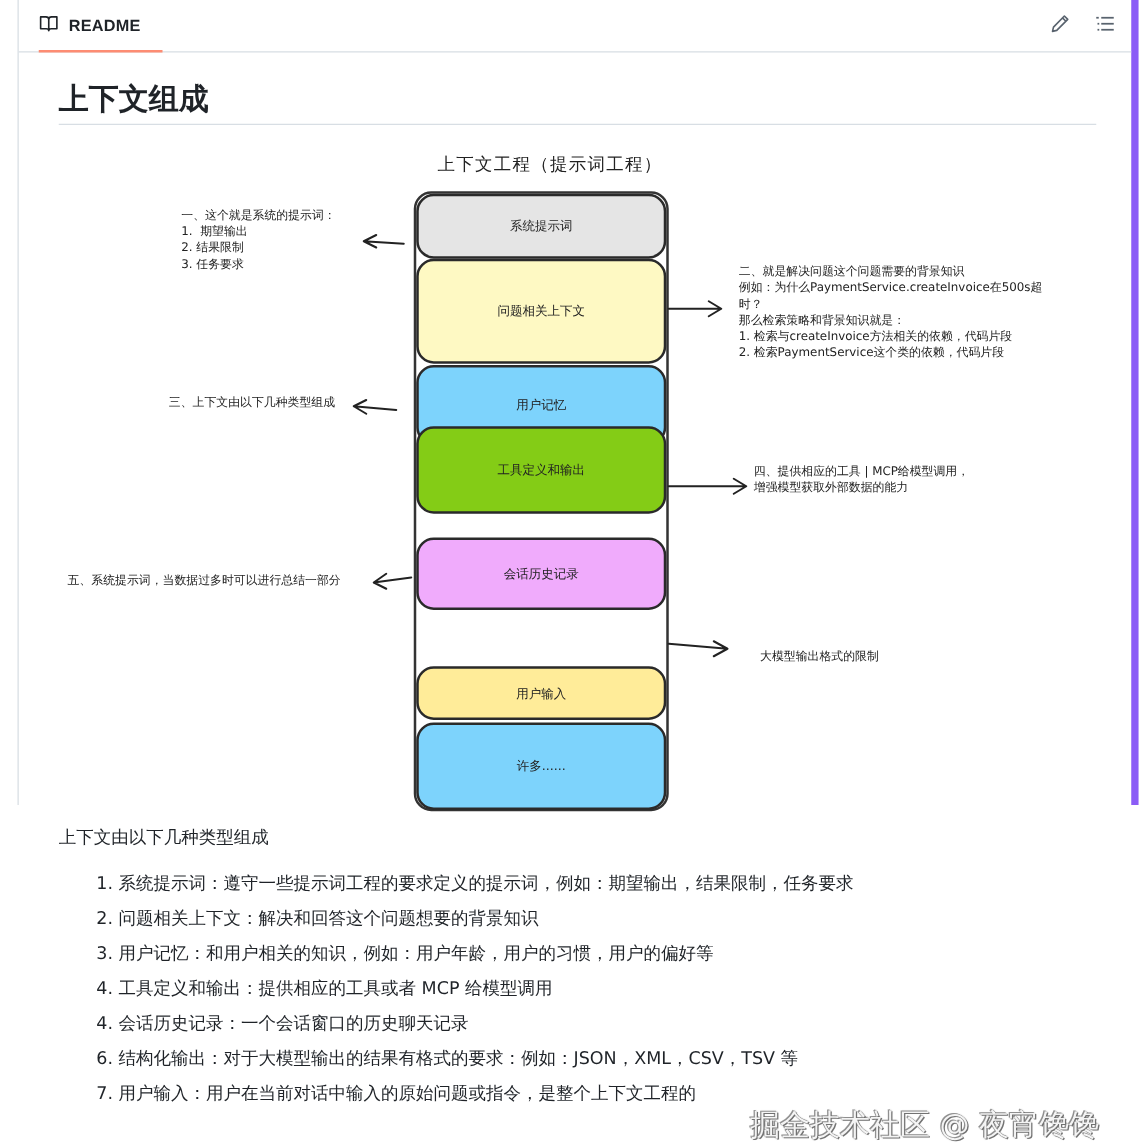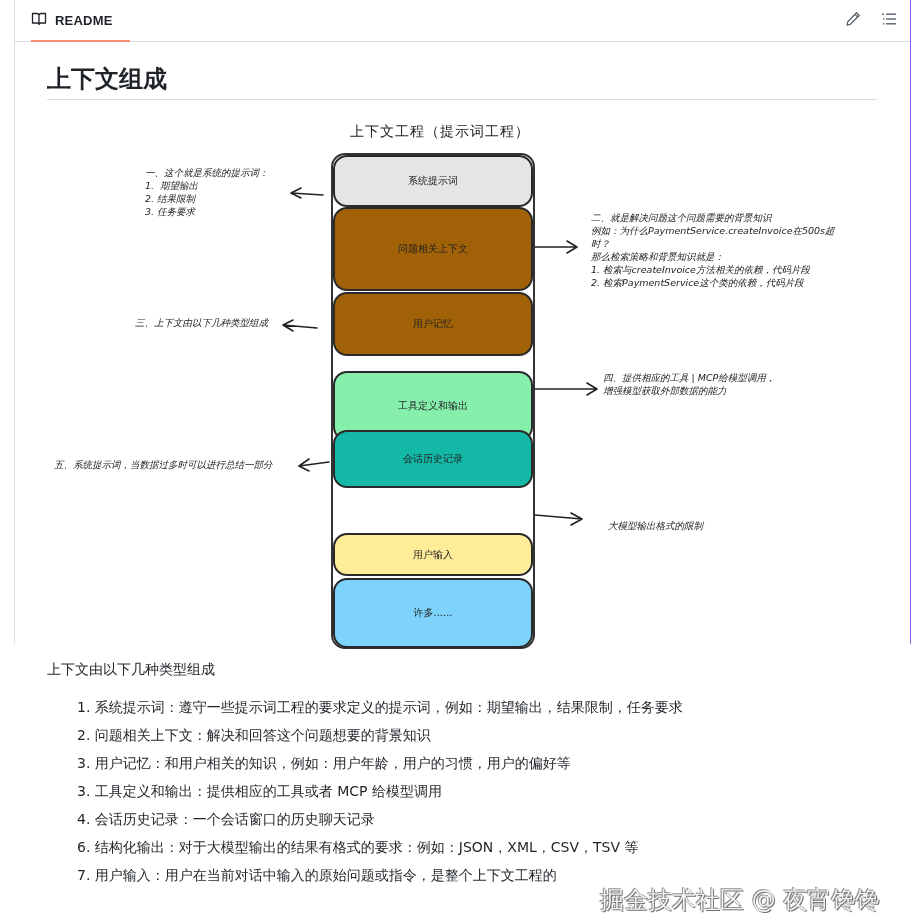--- a/index.html
+++ b/index.html
@@ -1,34 +1,34 @@
 <!DOCTYPE html>
 <html><head>
 <meta charset="utf-8">
 <style>
   html, body { margin:0; padding:0; background:#ffffff; }
   body { width:911px; height:915px; overflow:hidden; position:relative;
          font-family:"DejaVu Sans","Liberation Sans",sans-serif; color:#1f2328; }
   .panel { position:absolute; left:14px; top:0; width:897px; height:644px;
-           border-left:1px solid #d8dee4; border-right:1px solid #8b5cf6; box-sizing:border-box; background:#fff; }
+           border-left:1px solid #d8dee4; border-right:6px solid #8b5cf6; box-sizing:border-box; background:#fff; }
   .tabbar { position:absolute; left:0; top:0; right:0; height:41px; border-bottom:1px solid #d8dee4; }
   .tab { position:absolute; left:8px; top:0; height:41px; width:99px; display:flex; align-items:center; gap:8px; padding-left:8px; box-sizing:border-box; cursor:pointer; }
   .tab-underline { position:absolute; left:8px; bottom:-1px; width:99px; height:2px; background:#fd8c73; }
   .tab-label { font-size:13px; font-weight:bold; color:#1f2328; font-family:"Liberation Sans",sans-serif; letter-spacing:0.2px; }
   .tab-actions { position:absolute; right:10px; top:0; height:41px; display:flex; align-items:center; gap:14px; }
   .icon-btn { width:22px; height:22px; display:flex; align-items:center; justify-content:center; cursor:pointer; }
   .content { position:absolute; left:32px; top:41px; right:32px; }
   h1.title { margin:0; position:absolute; top:22px; left:0; font-size:24px; font-weight:bold; font-family:"DejaVu Sans",sans-serif; color:#1f2328; }
   .title-rule { position:absolute; top:58px; left:0; width:830px; height:1px; background:#d8dee4; }
   .diagram { position:absolute; left:0; top:72px; width:840px; height:540px; }
   .d-title { position:absolute; left:303px; top:10px; font-size:14px; color:#222; font-family:"DejaVu Sans",sans-serif; letter-spacing:1px;text-align:right; }
   .stack { position:absolute; left:284px; top:40px; width:204px; height:496px; border:2px solid #333; border-radius:14px; box-sizing:border-box; }
   .block { position:absolute; left:286px; width:200px; border:2px solid #2a2a2a; border-radius:14px; box-sizing:border-box;
            display:flex; align-items:center; justify-content:center; font-size:10px; color:#222; }
-  .note { position:absolute; font-size:9.5px; line-height:13px; color:#222; white-space:pre; font-family:"DejaVu Sans",sans-serif;font-style:italic; }
+  .note { position:absolute; font-size:9.5px; line-height:13px; color:#222; white-space:pre; font-family:"DejaVu Sans",sans-serif; }
   .arrow { position:absolute; }
   .intro { position:absolute; left:0; top:620px; font-size:14px; color:#1f2328; }
   ol.items { position:absolute; left:0; top:652px; margin:0; padding-left:30px; font-size:14px; line-height:28px; list-style:none; color:#1f2328; }
   ol.items li { white-space:nowrap; }
   .watermark { position:absolute; left:600px; top:884px; font-size:24px; color:#f4f4f4;
                text-shadow: 0 0 1px #555, 1px 1px 0 #777, -1px -1px 0 #999; font-family:"DejaVu Sans",sans-serif; white-space:nowrap; }
 </style>
 </head>
 <body>
 
@@ -70,24 +70,24 @@
 
   <div class="content">
     <h1 class="title">上下文组成</h1>
     <div class="title-rule"></div>
 
     <div class="diagram">
       <div class="d-title">上下文工程（提示词工程）</div>
       <div class="stack"></div>
 
       <div class="block" style="top:42px;height:52px;background:#e5e5e5;">系统提示词</div>
-      <div class="block" style="top:94px;height:84px;background:#a16207;">问题相关上下文</div>
-      <div class="block" style="top:179px;height:64px;background:#a16207;">用户记忆</div>
-      <div class="block" style="top:258px;height:70px;background:#86efac;">工具定义和输出</div>
-      <div class="block" style="top:317px;height:58px;background:#14b8a6;">会话历史记录</div>
+      <div class="block" style="top:94px;height:84px;background:#fef9c3;">问题相关上下文</div>
+      <div class="block" style="top:179px;height:64px;background:#7dd3fc;">用户记忆</div>
+      <div class="block" style="top:228px;height:70px;background:#84cc16;">工具定义和输出</div>
+      <div class="block" style="top:317px;height:58px;background:#f0abfc;">会话历史记录</div>
       <div class="block" style="top:420px;height:43px;background:#ffec99;">用户输入</div>
       <div class="block" style="top:465px;height:70px;background:#7dd3fc;">许多......</div>
 
       <div class="note" style="left:98px;top:53px;">一、这个就是系统的提示词：
 1.  期望输出
 2. 结果限制
 3. 任务要求</div>
       <div class="note" style="left:544px;top:98px;">二、就是解决问题这个问题需要的背景知识
 例如：为什么PaymentService.createInvoice在500s超
 时？
@@ -110,21 +110,21 @@
           <path d="M488 402 L535 406 M535 406 L524 400 M535 406 L524 412"></path>
         </g>
       </svg>
     </div>
 
     <div class="intro">上下文由以下几种类型组成</div>
     <ol class="items">
       <li>1. 系统提示词：遵守一些提示词工程的要求定义的提示词，例如：期望输出，结果限制，任务要求</li>
       <li>2. 问题相关上下文：解决和回答这个问题想要的背景知识</li>
       <li>3. 用户记忆：和用户相关的知识，例如：用户年龄，用户的习惯，用户的偏好等</li>
-      <li>3. 工具定义和输出：提供相应的工具或者 MCP 给模型调用</li>
+      <li>4. 工具定义和输出：提供相应的工具或者 MCP 给模型调用</li>
       <li>4. 会话历史记录：一个会话窗口的历史聊天记录</li>
       <li>6. 结构化输出：对于大模型输出的结果有格式的要求：例如：JSON，XML，CSV，TSV 等</li>
       <li>7. 用户输入：用户在当前对话中输入的原始问题或指令，是整个上下文工程的</li>
     </ol>
   </div>
 </div>
 
 <div class="watermark">掘金技术社区 @ 夜宵馋馋</div>
 
 </body></html>

